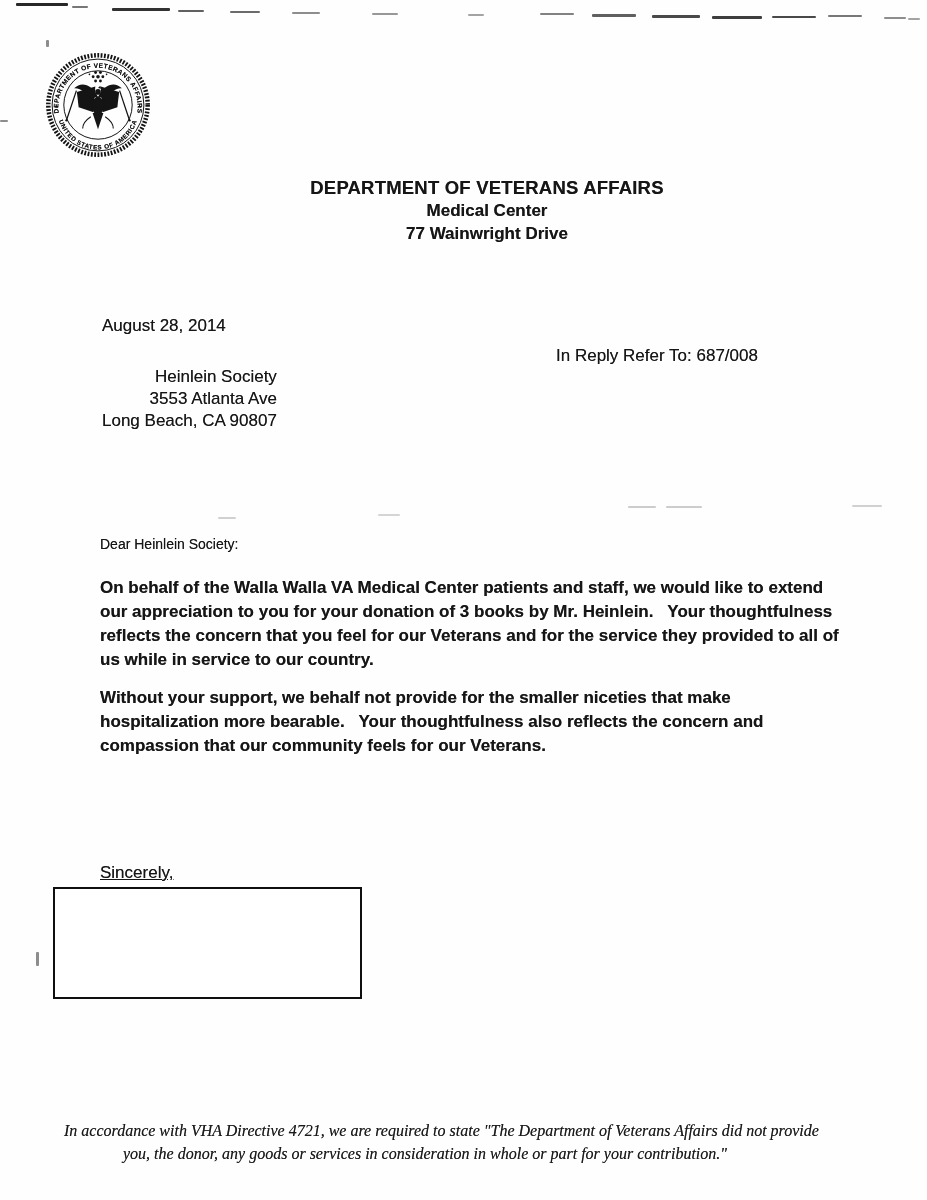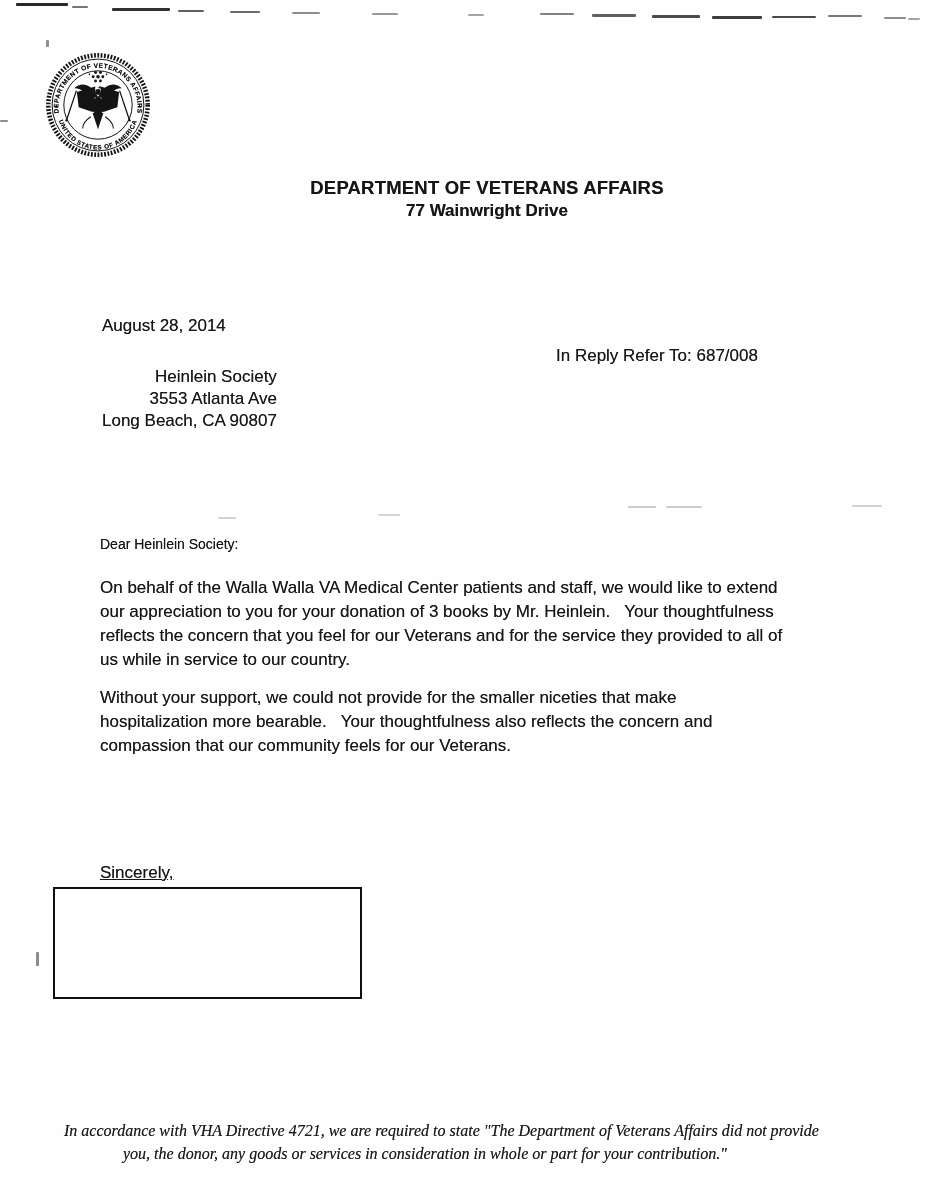--- a/index.html
+++ b/index.html
@@ -16,21 +16,21 @@
   .seal{position:absolute;left:44px;top:51px;width:108px;height:108px;}
   .letterhead{position:absolute;left:227px;top:176px;width:520px;text-align:center;font-weight:bold;}
   .lh1{font-size:18.5px;line-height:23px;letter-spacing:.2px;}
   .lh2{font-size:17px;line-height:23px;}
   
   .date{position:absolute;left:102px;top:316px;font-size:17px;text-align:right;}
   .replyref{position:absolute;left:556px;top:346px;font-size:17px;}
   .recipient{position:absolute;left:102px;top:366px;font-size:17px;line-height:22px;text-align:right;}
   
   .salutation{position:absolute;left:100px;top:536px;font-size:14px;}
-  .para{position:absolute;left:100px;font-size:17px;line-height:24px;white-space:pre;}
+  .para{position:absolute;left:100px;font-size:17px;line-height:24px;white-space:pre;font-weight:bold;}
   .p1{top:576px;}
   .p2{top:686px;}
   .closing{position:absolute;left:100px;top:772px;font-size:17px;}
   .signoff{position:absolute;left:100px;top:863px;font-size:17px;text-decoration:underline;}
   .sigbox{position:absolute;left:53px;top:887px;width:305px;height:108px;border:2.5px solid #0f0f0f;background:#fff;}
   
   .footer{
     position:absolute;left:64px;top:1119px;width:722px;
     text-align:center;white-space:pre;
     font-family:"Liberation Serif",serif;font-style:italic;
@@ -117,38 +117,39 @@
         <ellipse cx="60" cy="61" rx="6.2" ry="10.5"></ellipse>
         <path d="M54,69 L60,87 L66,69 Z"></path>
         <path d="M52,73 C46,77 43,82 43,86" fill="none" stroke="#141414" stroke-width="1.2"></path>
         <path d="M68,73 C74,77 77,82 77,86" fill="none" stroke="#141414" stroke-width="1.2"></path>
       </g>
     </svg>
   </div>
 
   <div class="letterhead">
     <div class="lh1">DEPARTMENT OF VETERANS AFFAIRS</div>
+    <div class="lh2">Medical Center</div>
     <div class="lh2">77 Wainwright Drive</div>
   </div>
 
   <div class="date">August 28, 2014</div>
   <div class="replyref">In Reply Refer To: 687/008</div>
 
   <div class="recipient">
     <div>Heinlein Society</div>
     <div>3553 Atlanta Ave</div>
     <div>Long Beach, CA 90807</div>
   </div>
 
   <div class="salutation">Dear Heinlein Society:</div>
   <div class="para p1">On behalf of the Walla Walla VA Medical Center patients and staff, we would like to extend
 our appreciation to you for your donation of 3 books by Mr. Heinlein.   Your thoughtfulness
 reflects the concern that you feel for our Veterans and for the service they provided to all of
 us while in service to our country.</div>
-  <div class="para p2">Without your support, we could not provide for the smaller niceties that make
+  <div class="para p2">Without your support, we behalf not provide for the smaller niceties that make
 hospitalization more bearable.   Your thoughtfulness also reflects the concern and
 compassion that our community feels for our Veterans.</div>
   <div class="signoff">Sincerely,</div>
   <div class="sigbox"></div>
 
   <div class="footer">In accordance with VHA Directive 4721, we are required to state "The Department of Veterans Affairs did not provide
 you, the donor, any goods or services in consideration in whole or part for your contribution."</div>
 
 </div>
 

